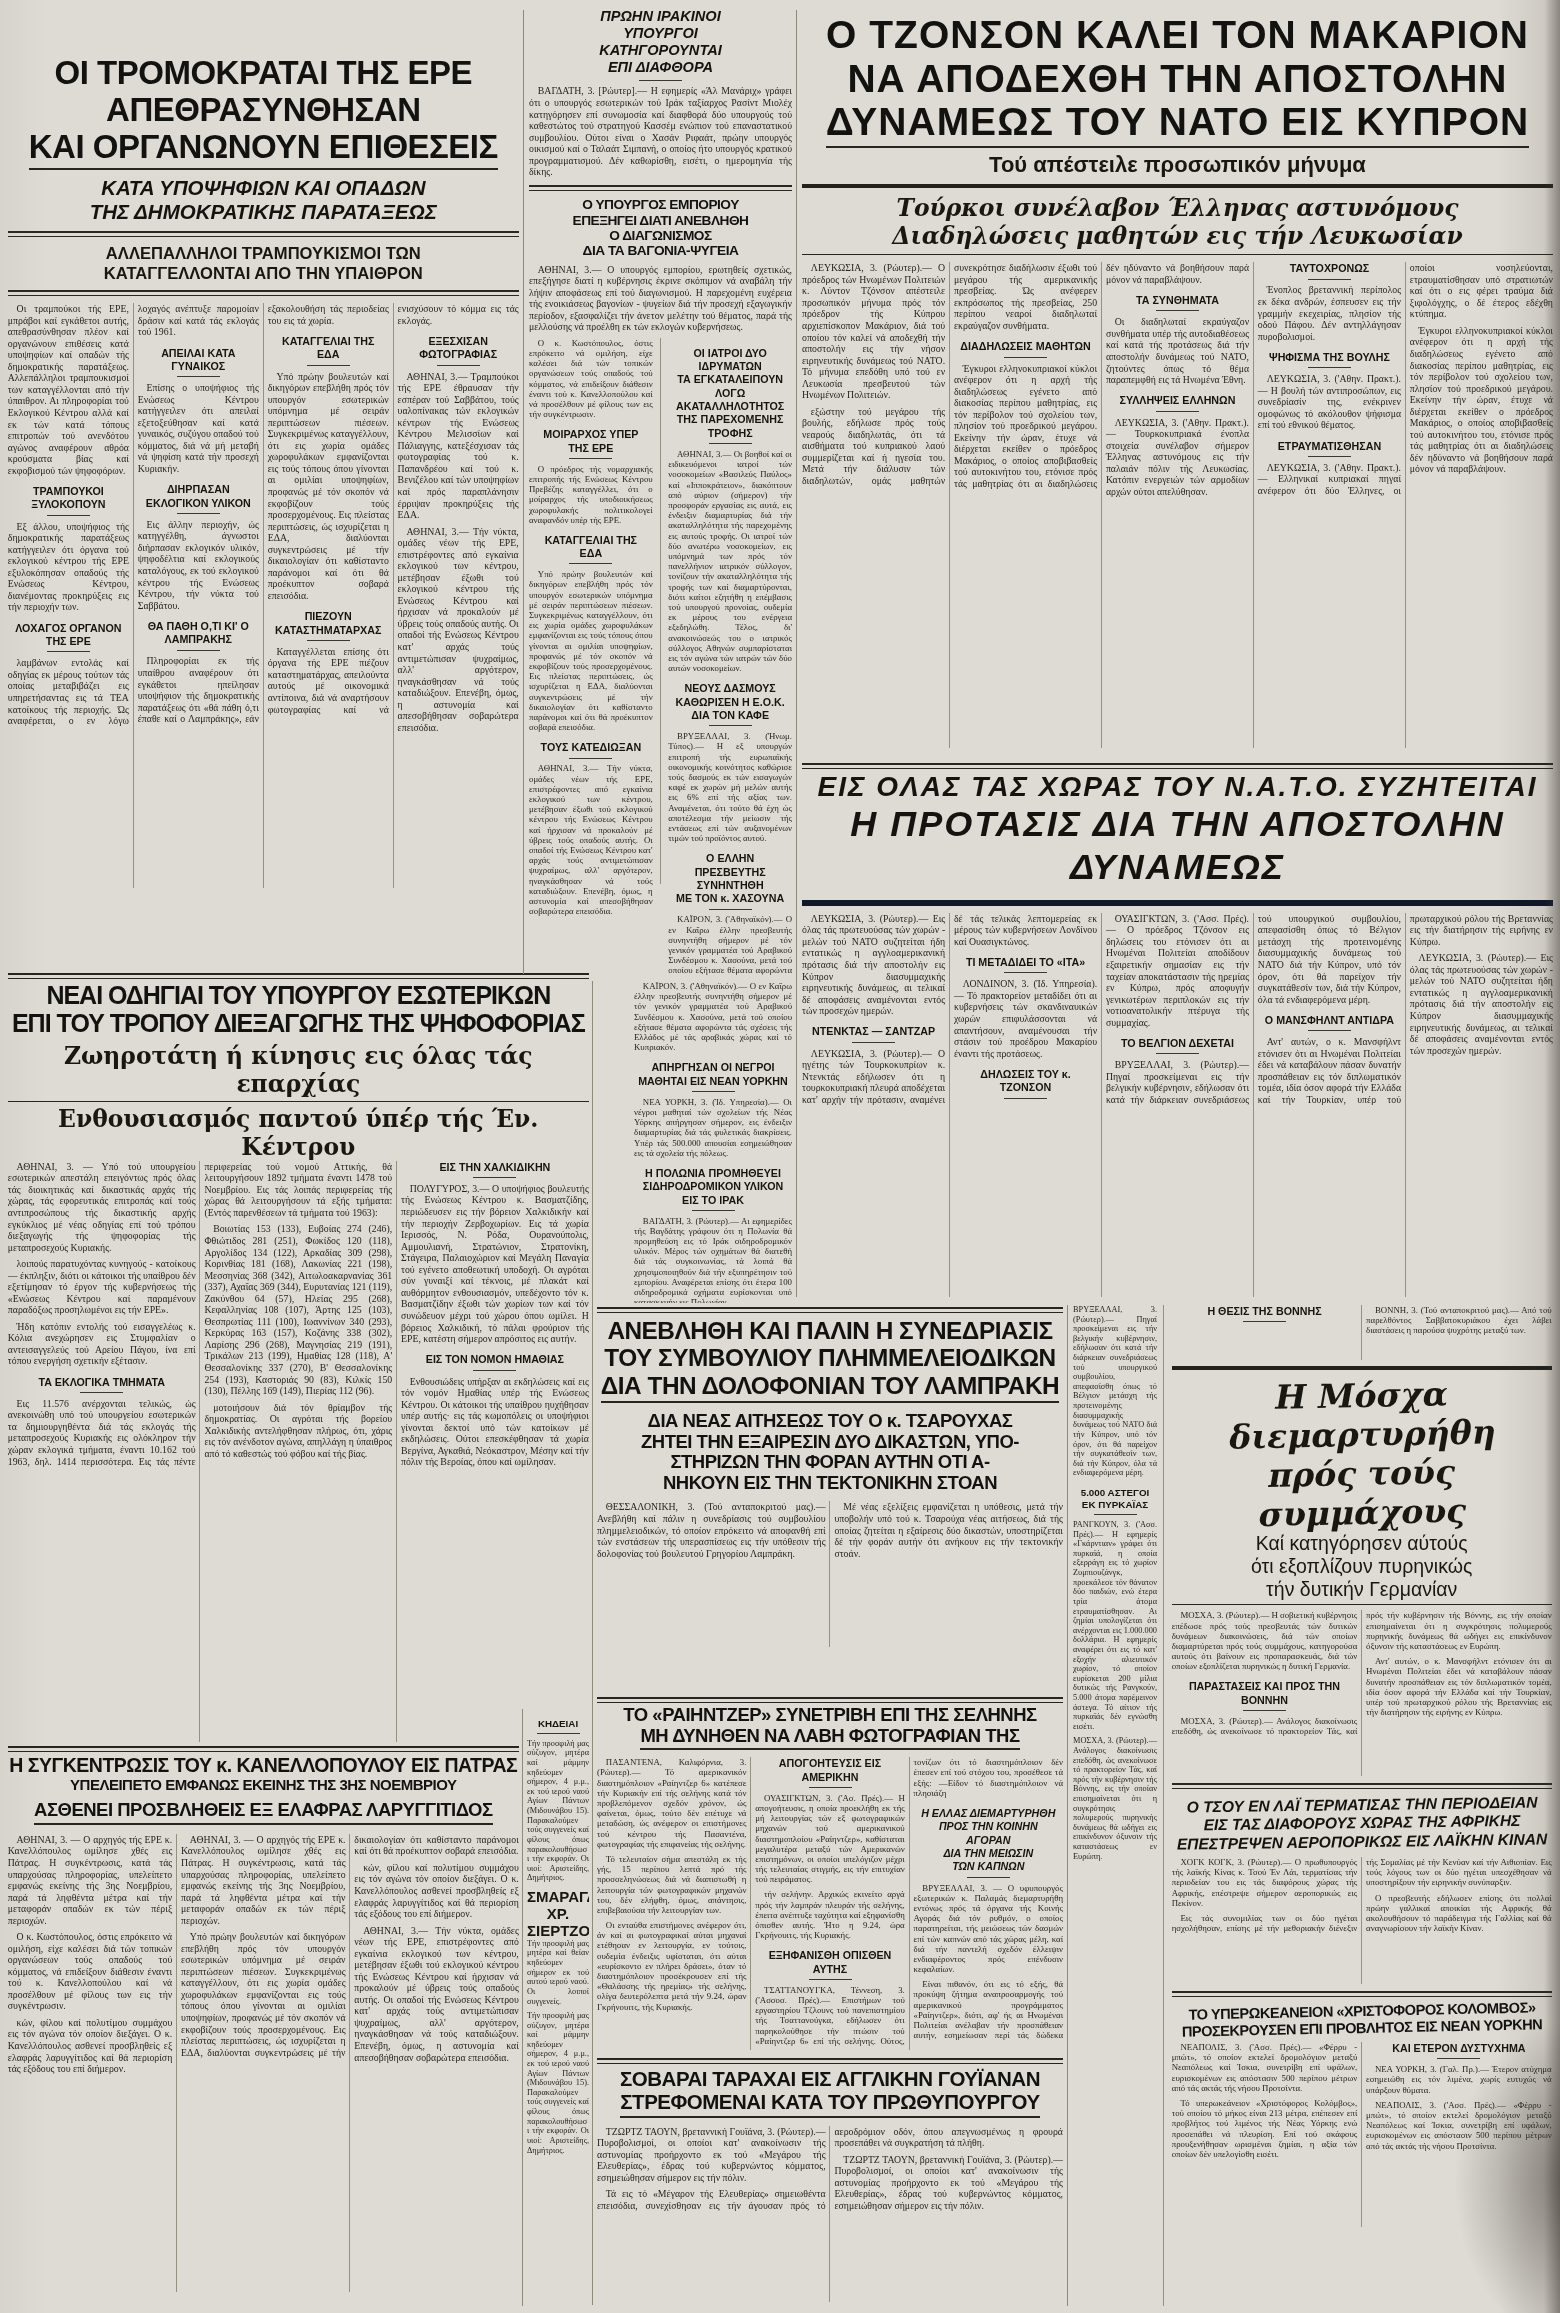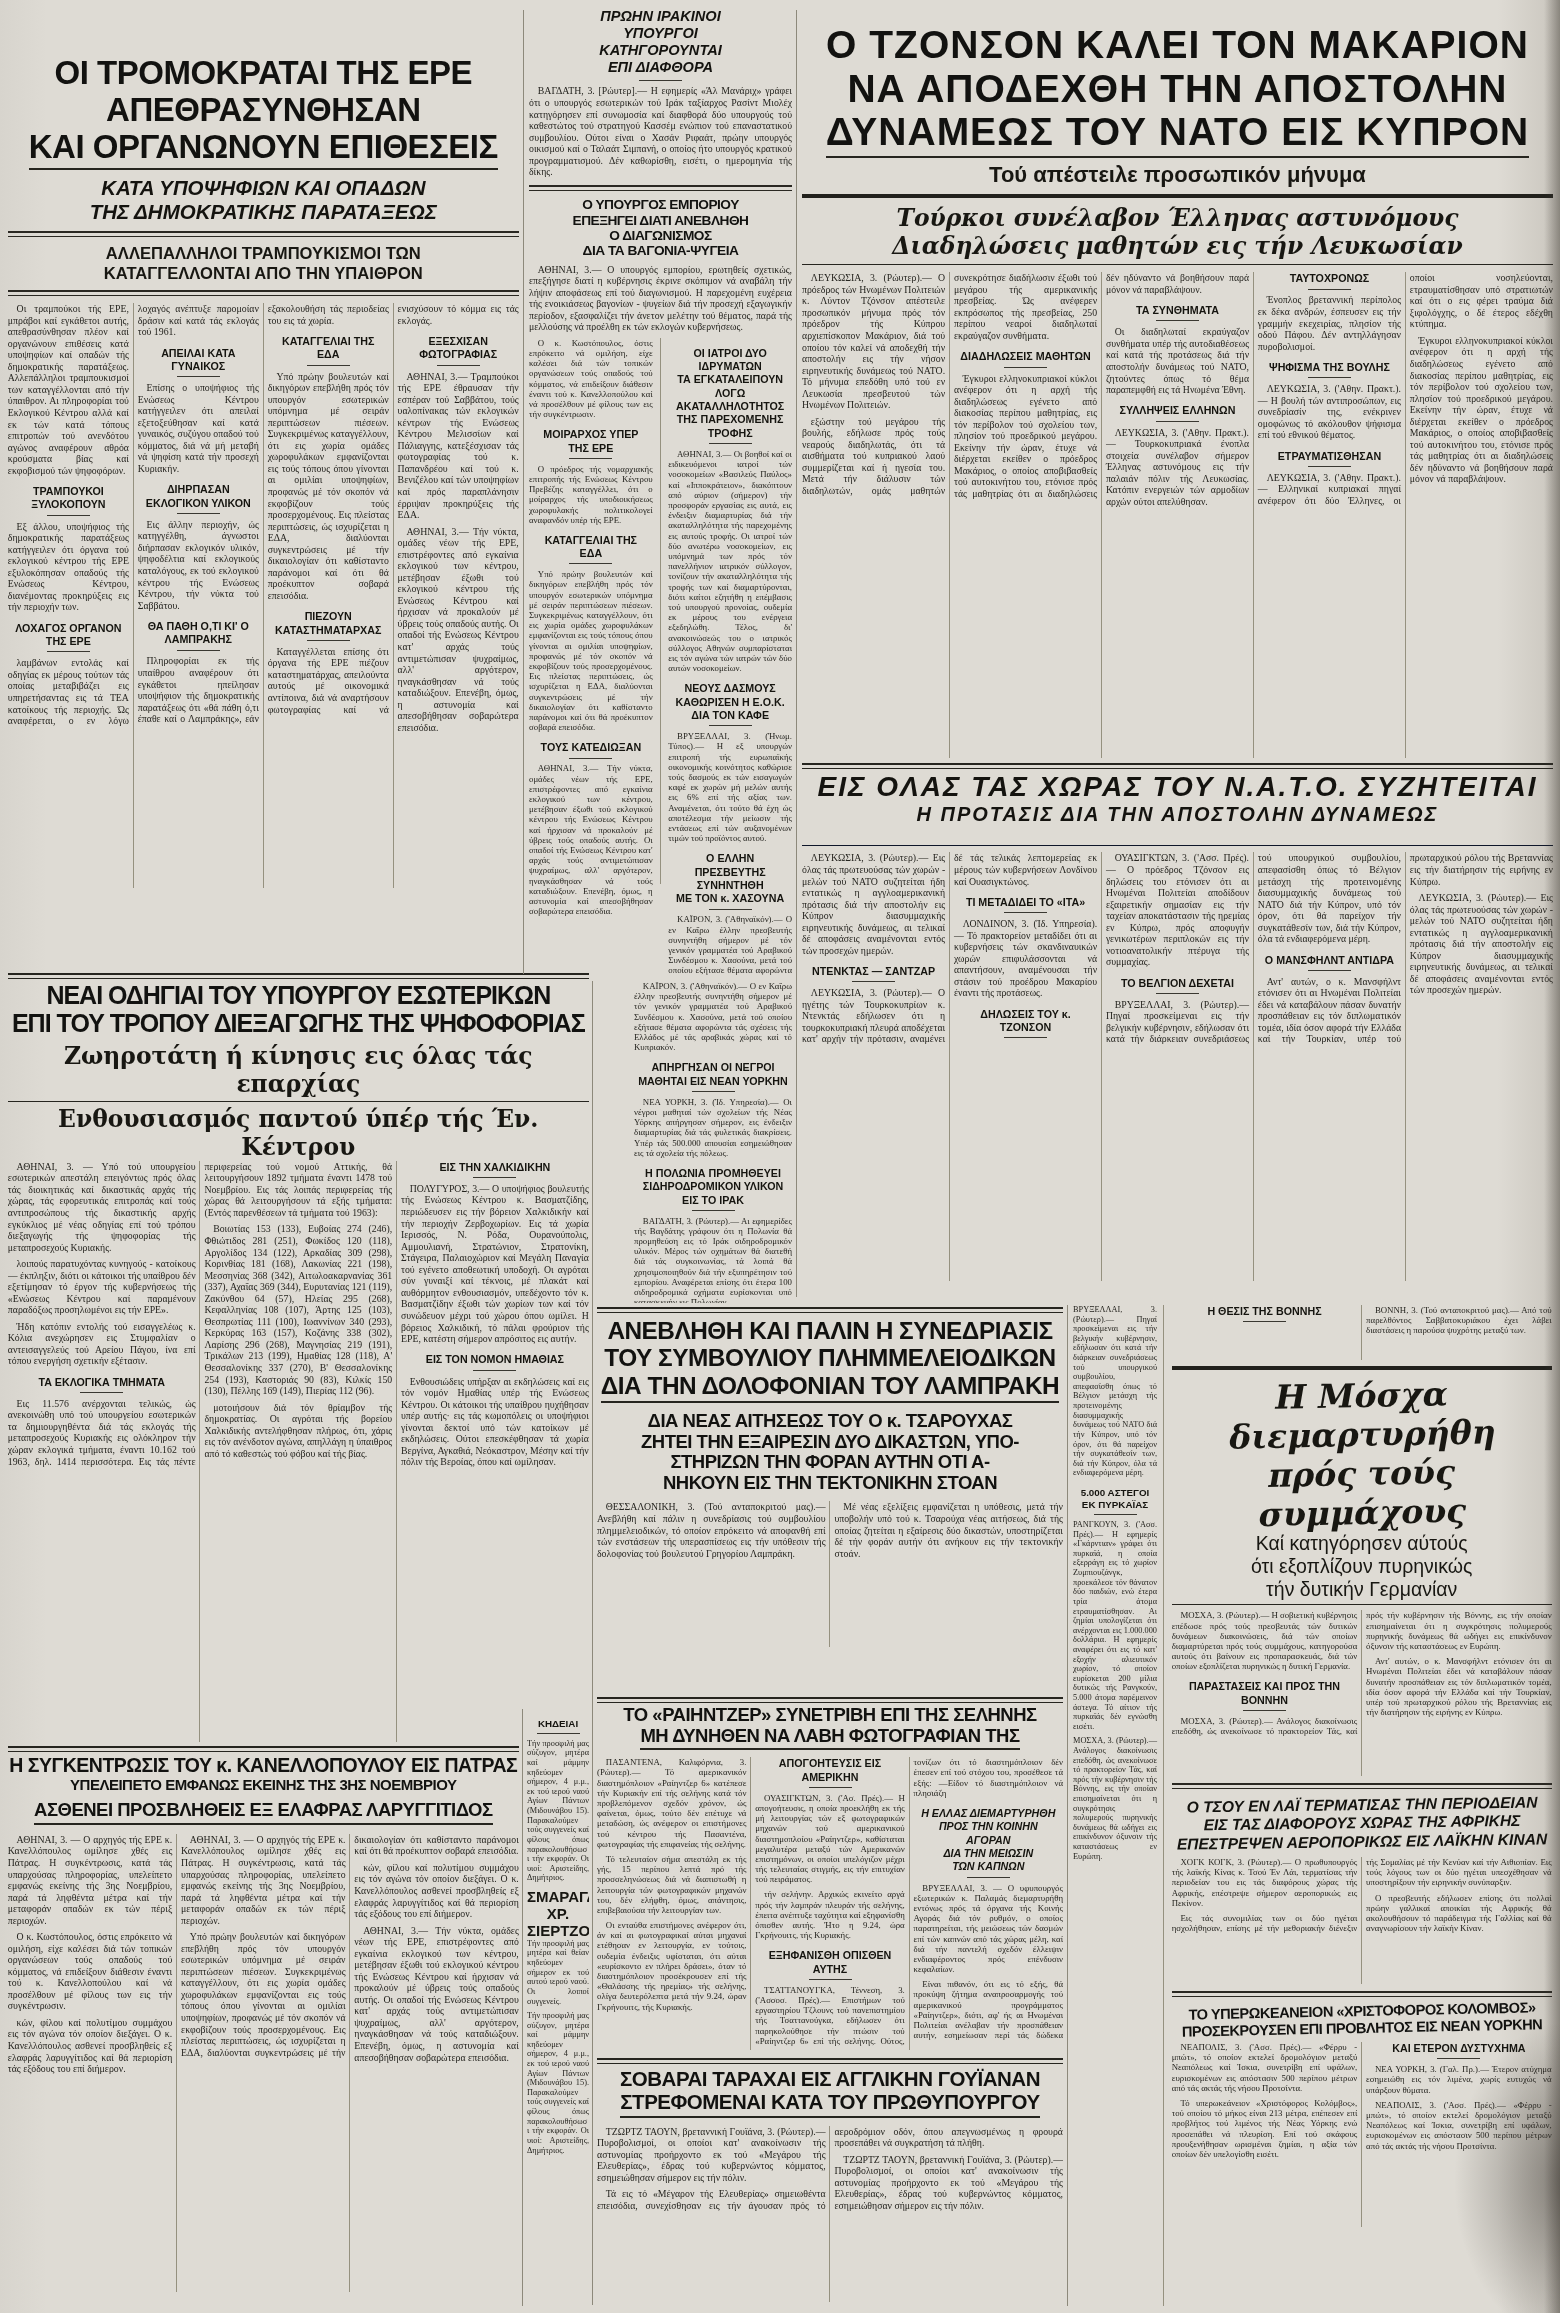--- a/index.html
+++ b/index.html
@@ -91,21 +91,21 @@
       <div class="shead"><span>ΟΙ ΙΑΤΡΟΙ ΔΥΟ ΙΔΡΥΜΑΤΩΝ</span><br><span>ΤΑ ΕΓΚΑΤΑΛΕΙΠΟΥΝ</span><br><span>ΛΟΓΩ ΑΚΑΤΑΛΛΗΛΟΤΗΤΟΣ</span><br><span>ΤΗΣ ΠΑΡΕΧΟΜΕΝΗΣ ΤΡΟΦΗΣ</span></div>
       <p class="b small">ΑΘΗΝΑΙ, 3.— Οι βοηθοί καί οι ειδικευόμενοι ιατροί τών νοσοκομείων «Βασιλεύς Παύλος» καί «Ιπποκράτειον», διακόπτουν από αύριον (σήμερον) τήν προσφοράν εργασίας εις αυτά, εις ένδειξιν διαμαρτυρίας διά τήν ακαταλληλότητα τής παρεχομένης εις αυτούς τροφής. Οι ιατροί τών δύο ανωτέρω νοσοκομείων, εις υπόμνημά των πρός τόν πανελλήνιον ιατρικόν σύλλογον, τονίζουν τήν ακαταλληλότητα τής τροφής των καί διαμαρτύρονται, διότι καίτοι εζητήθη η επέμβασις τού υπουργού προνοίας, ουδεμία εκ μέρους του ενέργεια εξεδηλώθη. Τέλος, δι' ανακοινώσεώς του ο ιατρικός σύλλογος Αθηνών συμπαρίσταται εις τόν αγώνα τών ιατρών τών δύο αυτών νοσοκομείων.</p>
       <div class="shead"><span>ΝΕΟΥΣ ΔΑΣΜΟΥΣ</span><br><span>ΚΑΘΩΡΙΣΕΝ Η Ε.Ο.Κ.</span><br><span>ΔΙΑ ΤΟΝ ΚΑΦΕ</span></div>
       <p class="b small">ΒΡΥΞΕΛΛΑΙ, 3. (Ήνωμ. Τύπος).— Η εξ υπουργών επιτροπή τής ευρωπαϊκής οικονομικής κοινότητος καθώρισε τούς δασμούς εκ τών εισαγωγών καφέ εκ χωρών μή μελών αυτής εις 6% επί τής αξίας των. Αναμένεται, ότι τούτο θά έχη ώς αποτέλεσμα τήν μείωσιν τής εντάσεως επί τών αυξανομένων τιμών τού προϊόντος αυτού.</p>
       <div class="shead"><span>Ο ΕΛΛΗΝ ΠΡΕΣΒΕΥΤΗΣ</span><br><span>ΣΥΝΗΝΤΗΘΗ</span><br><span>ΜΕ ΤΟΝ κ. ΧΑΣΟΥΝΑ</span></div>
       <p class="b small">ΚΑΪΡΟΝ, 3. ('Αθηναϊκόν).— Ο εν Καΐρω έλλην πρεσβευτής συνηντήθη σήμερον μέ τόν γενικόν γραμματέα τού Αραβικού Συνδέσμου κ. Χασούνα, μετά τού οποίου εξήτασε θέματα αφορώντα τάς σχέσεις τής Ελλάδος μέ τάς αραβικάς χώρας καί τό Κυπριακόν.</p>
     </div>
   </div>
 </div>
 
-<div class="blk" style="left:802px;top:23px;width:751px;height:753px">
+<div class="blk" style="left:802px;top:13px;width:751px;height:753px">
   <div class="hl" style="font-size:39px;letter-spacing:1px">Ο ΤΖΟΝΣΟΝ ΚΑΛΕΙ ΤΟΝ ΜΑΚΑΡΙΟΝ</div>
   <div class="hl" style="font-size:39px;letter-spacing:1px">ΝΑ ΑΠΟΔΕΧΘΗ ΤΗΝ ΑΠΟΣΤΟΛΗΝ</div>
   <div class="hl" style="font-size:39px;letter-spacing:1px"><span class="underl">ΔΥΝΑΜΕΩΣ ΤΟΥ ΝΑΤΟ ΕΙΣ ΚΥΠΡΟΝ</span></div>
   <div class="kick" style="font-size:22px;margin-top:3.9px">Τού απέστειλε προσωπικόν μήνυμα</div>
   <div class="thick"></div>
   <div class="serif-it" style="font-size:23.4px">Τούρκοι συνέλαβον Έλληνας αστυνόμους</div>
   <div class="serif-it" style="font-size:23.4px;border-bottom:1px solid #26251f;padding-bottom:4.9px">Διαδηλώσεις μαθητών εις τήν Λευκωσίαν</div>
   <div class="cols c5" style="height:486px;margin-top:6.8px">
     <p class="b">ΛΕΥΚΩΣΙΑ, 3. (Ρώυτερ).— Ο πρόεδρος τών Ηνωμένων Πολιτειών κ. Λύντον Τζόνσον απέστειλε προσωπικόν μήνυμα πρός τόν πρόεδρον τής Κύπρου αρχιεπίσκοπον Μακάριον, διά τού οποίου τόν καλεί νά αποδεχθή τήν αποστολήν εις τήν νήσον ειρηνευτικής δυνάμεως τού ΝΑΤΟ. Τό μήνυμα επεδόθη υπό τού εν Λευκωσία πρεσβευτού τών Ηνωμένων Πολιτειών.</p>
     <p class="b">εξώστην τού μεγάρου τής βουλής, εδήλωσε πρός τούς νεαρούς διαδηλωτάς, ότι τά αισθήματα τού κυπριακού λαού συμμερίζεται καί ή ηγεσία του. Μετά τήν διάλυσιν τών διαδηλωτών, ομάς μαθητών συνεκρότησε διαδήλωσιν έξωθι τού μεγάρου τής αμερικανικής πρεσβείας. Ώς ανέφερεν εκπρόσωπος τής πρεσβείας, 250 περίπου νεαροί διαδηλωταί εκραύγαζον συνθήματα.</p>
@@ -121,21 +121,21 @@
     <p class="b">ΛΕΥΚΩΣΙΑ, 3. ('Αθην. Πρακτ.).— Η βουλή τών αντιπροσώπων, εις συνεδρίασίν της, ενέκρινεν ομοφώνως τό ακόλουθον ψήφισμα επί τού εθνικού θέματος.</p>
     <div class="shead">ΕΤΡΑΥΜΑΤΙΣΘΗΣΑΝ</div>
     <p class="b">ΛΕΥΚΩΣΙΑ, 3. ('Αθην. Πρακτ.).— Ελληνικαί κυπριακαί πηγαί ανέφερον ότι δύο Έλληνες, οι οποίοι νοσηλεύονται, ετραυματίσθησαν υπό στρατιωτών καί ότι ο εις φέρει τραύμα διά ξιφολόγχης, ο δέ έτερος εδέχθη κτύπημα.</p>
     <p class="b">Έγκυροι ελληνοκυπριακοί κύκλοι ανέφερον ότι η αρχή τής διαδηλώσεως εγένετο από διακοσίας περίπου μαθητρίας, εις τόν περίβολον τού σχολείου των, πλησίον τού προεδρικού μεγάρου. Εκείνην τήν ώραν, έτυχε νά διέρχεται εκείθεν ο πρόεδρος Μακάριος, ο οποίος αποβιβασθείς τού αυτοκινήτου του, ετόνισε πρός τάς μαθητρίας ότι αι διαδηλώσεις δέν ηδύναντο νά βοηθήσουν παρά μόνον νά παραβλάψουν.</p>
   </div>
 </div>
 
 <div class="hrule" style="left:802px;top:763px;width:751px"></div>
 <div class="blk" style="left:802px;top:770px;width:751px;height:527px">
   <div class="hl-it" style="font-size:28px;letter-spacing:2px">ΕΙΣ ΟΛΑΣ ΤΑΣ ΧΩΡΑΣ ΤΟΥ Ν.Α.Τ.Ο. ΣΥΖΗΤΕΙΤΑΙ</div>
-  <div class="hl-it" style="font-size:20px;letter-spacing:2px;border-bottom:1px solid #0f172a;padding-bottom:18px">Η ΠΡΟΤΑΣΙΣ ΔΙΑ ΤΗΝ ΑΠΟΣΤΟΛΗΝ ΔΥΝΑΜΕΩΣ</div>
+  <div class="hl-it" style="font-size:36px;letter-spacing:2px;border-bottom:6px solid #0f172a;padding-bottom:12px">Η ΠΡΟΤΑΣΙΣ ΔΙΑ ΤΗΝ ΑΠΟΣΤΟΛΗΝ ΔΥΝΑΜΕΩΣ</div>
   <div class="cols c5" style="height:429px;margin-top:6.8px">
     <p class="b">ΛΕΥΚΩΣΙΑ, 3. (Ρώυτερ).— Εις όλας τάς πρωτευούσας τών χωρών - μελών τού ΝΑΤΟ συζητείται ήδη εντατικώς η αγγλοαμερικανική πρότασις διά τήν αποστολήν εις Κύπρον διασυμμαχικής ειρηνευτικής δυνάμεως, αι τελικαί δέ αποφάσεις αναμένονται εντός τών προσεχών ημερών.</p>
     <div class="shead">ΝΤΕΝΚΤΑΣ — ΣΑΝΤΖΑΡ</div>
     <p class="b">ΛΕΥΚΩΣΙΑ, 3. (Ρώυτερ).— Ο ηγέτης τών Τουρκοκυπρίων κ. Ντενκτάς εδήλωσεν ότι η τουρκοκυπριακή πλευρά αποδέχεται κατ' αρχήν τήν πρότασιν, αναμένει δέ τάς τελικάς λεπτομερείας εκ μέρους τών κυβερνήσεων Λονδίνου καί Ουασιγκτώνος.</p>
     <div class="shead">ΤΙ ΜΕΤΑΔΙΔΕΙ ΤΟ «ΙΤΑ»</div>
     <p class="b">ΛΟΝΔΙΝΟΝ, 3. (Ίδ. Υπηρεσία).— Τό πρακτορείον μεταδίδει ότι αι κυβερνήσεις τών σκανδιναυικών χωρών επιφυλάσσονται νά απαντήσουν, αναμένουσαι τήν στάσιν τού προέδρου Μακαρίου έναντι τής προτάσεως.</p>
     <div class="shead">ΔΗΛΩΣΕΙΣ ΤΟΥ κ. ΤΖΟΝΣΟΝ</div>
     <p class="b">ΟΥΑΣΙΓΚΤΩΝ, 3. ('Ασσ. Πρές).— Ο πρόεδρος Τζόνσον εις δηλώσεις του ετόνισεν ότι αι Ηνωμέναι Πολιτείαι αποδίδουν εξαιρετικήν σημασίαν εις τήν ταχείαν αποκατάστασιν τής ηρεμίας εν Κύπρω, πρός αποφυγήν γενικωτέρων περιπλοκών εις τήν νοτιοανατολικήν πτέρυγα τής συμμαχίας.</p>
     <div class="shead">ΤΟ ΒΕΛΓΙΟΝ ΔΕΧΕΤΑΙ</div>
     <p class="b">ΒΡΥΞΕΛΛΑΙ, 3. (Ρώυτερ).— Πηγαί προσκείμεναι εις τήν βελγικήν κυβέρνησιν, εδήλωσαν ότι κατά τήν διάρκειαν συνεδριάσεως τού υπουργικού συμβουλίου, απεφασίσθη όπως τό Βέλγιον μετάσχη τής προτεινομένης διασυμμαχικής δυνάμεως τού ΝΑΤΟ διά τήν Κύπρον, υπό τόν όρον, ότι θά παρείχον τήν συγκατάθεσίν των, διά τήν Κύπρον, όλα τά ενδιαφερόμενα μέρη.</p>

